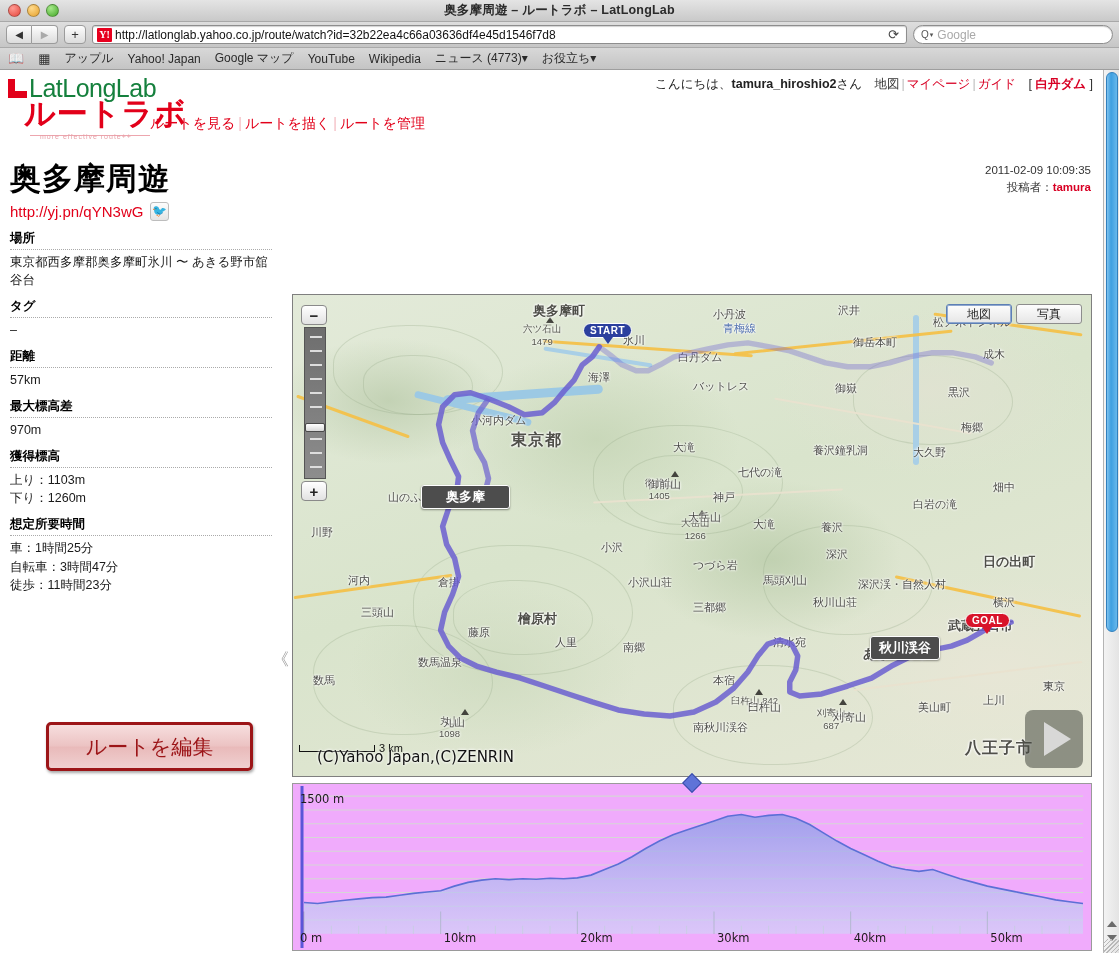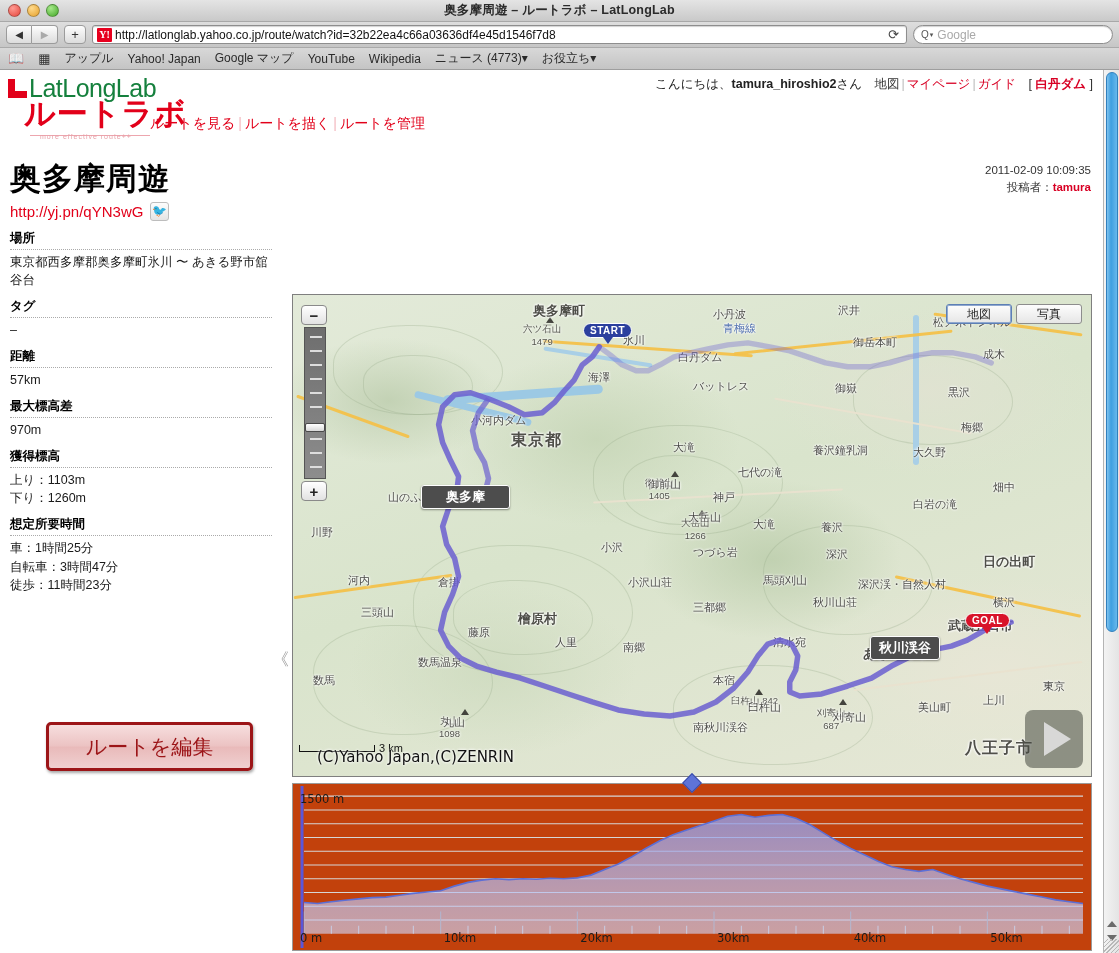--- a/index.html
+++ b/index.html
@@ -326,21 +326,21 @@
     width: 0; height: 0;
     border-top: 17px solid transparent; border-bottom: 17px solid transparent;
     border-left: 27px solid rgba(222,222,222,.92);
     margin-left: 6px;
   }
 
   
   #chart-panel {
     position: absolute; left: 292px; top: 713px;
     width: 800px; height: 168px;
-    border: 1px solid #9a9a9a; background: #c2410c;
+    border: 1px solid #9a9a9a; background: #f0abfc;
   }
   #chart-handle {
     position: absolute; left: 50%; top: -8px; transform: translateX(-50%);
     width: 14px; height: 14px; background: #5e73d8; transform: translateX(-50%) rotate(45deg);
     border: 1px solid #3b4da8;
   }
   #chart-area { position: absolute; inset: 2px 4px 2px 3px; }
   #chart-svg { position: absolute; inset: 0; width: 100%; height: 100%; }
   .y-top-label {
     position: absolute; left: 4px; top: 6px;
@@ -557,21 +557,21 @@
               <div class="town-label " style="left: 95px; top: 195px;">山のふるさと村</div>
               <div class="town-label " style="left: 355px; top: 182px;">御前山</div>
               <div class="town-label " style="left: 420px; top: 195px;">神戸</div>
               <div class="town-label " style="left: 395px; top: 215px;">大岳山</div>
               <div class="town-label " style="left: 460px; top: 222px;">大滝</div>
               <div class="town-label " style="left: 528px; top: 225px;">養沢</div>
               <div class="town-label " style="left: 620px; top: 202px;">白岩の滝</div>
               <div class="town-label " style="left: 700px; top: 185px;">畑中</div>
               <div class="town-label " style="left: 18px; top: 230px;">川野</div>
               <div class="town-label " style="left: 308px; top: 245px;">小沢</div>
-              <div class="town-label " style="left: 400px; top: 250px;">つづら岩</div>
+              <div class="town-label " style="left: 400px; top: 263px;">つづら岩</div>
               <div class="town-label " style="left: 533px; top: 252px;">深沢</div>
               <div class="town-label " style="left: 55px; top: 278px;">河内</div>
               <div class="town-label " style="left: 145px; top: 280px;">倉掛</div>
               <div class="town-label " style="left: 335px; top: 280px;">小沢山荘</div>
               <div class="town-label " style="left: 470px; top: 278px;">馬頭刈山</div>
               <div class="town-label " style="left: 565px; top: 282px;">深沢渓・自然人村</div>
               <div class="town-label med" style="left: 690px; top: 258px;">日の出町</div>
               <div class="town-label " style="left: 68px; top: 310px;">三頭山</div>
               <div class="town-label med" style="left: 225px; top: 315px;">檜原村</div>
               <div class="town-label " style="left: 400px; top: 305px;">三都郷</div>

